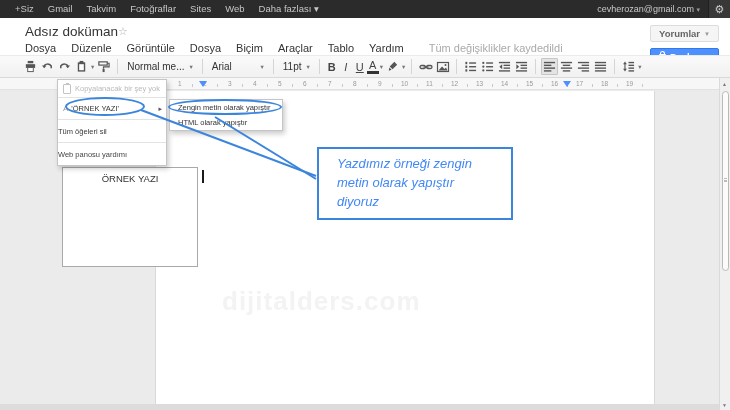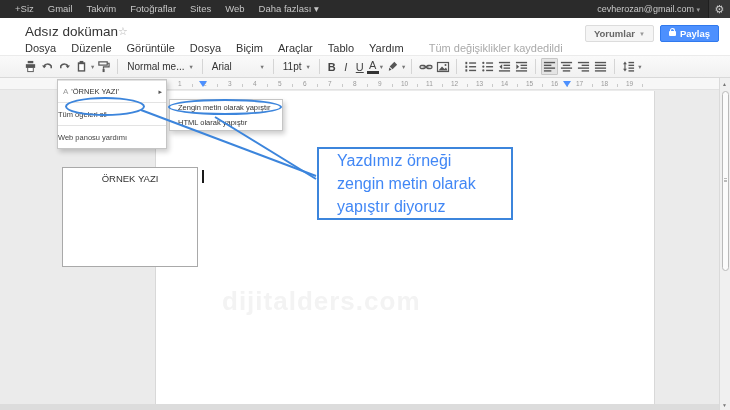--- a/index.html
+++ b/index.html
@@ -18,21 +18,21 @@
   .tb-email .caret { font-size:7px; color:#999; }
   .tb-gear { width:22px; height:18px; background:#383838; border-left:1px solid #1f1f1f; color:#c9c9c9; font-size:11px; text-align:center; line-height:18px; cursor:pointer; }
 
   
   .docheader { position:absolute; left:0; top:18px; width:730px; height:37px; background:#fff; z-index:30; }
   .doc-title { position:absolute; left:25px; top:6px; font-size:13.5px; color:#333; }
   .doc-star { position:absolute; left:118px; top:7px; font-size:11px; color:#b5b5b5; cursor:pointer; }
   .menurow { position:absolute; left:25px; top:24px; display:flex; gap:15px; }
   .menu-item { font-size:11px; color:#333; cursor:pointer; white-space:nowrap; }
   .save-status { font-size:11px; color:#aaa; margin-left:10px; white-space:nowrap; }
-  .header-actions { position:absolute; right:11px; top:7px; display:flex; gap:6px; }
+  .header-actions { position:absolute; right:11px; top:7px; display:flex; gap:6px;flex-direction:column; }
   .btn { height:17px; font-size:9.5px; font-weight:bold; border-radius:2px; display:flex; align-items:center; padding:0 8px; cursor:pointer; white-space:nowrap; }
   .btn-comments { background:#f5f5f5; border:1px solid #dcdcdc; color:#666; }
   .btn-comments .caret { font-size:6px; color:#999; margin-left:4px; }
   .btn-share { background:#4d90fe; border:1px solid #3079ed; color:#fff; }
   .lock { width:7px; height:5px; background:#fff; border-radius:1px; position:relative; margin-right:4px; display:inline-block; }
   .lock::before { content:""; position:absolute; top:-3px; left:1px; width:3px; height:3px; border:1.2px solid #fff; border-bottom:none; border-radius:2.5px 2.5px 0 0; }
 
   
   .toolbar { position:absolute; left:0; top:55px; width:730px; height:23px; background:linear-gradient(#fafafa,#f1f1f1); border-top:1px solid #ebebeb; border-bottom:1px solid #d9d9d9; display:flex; align-items:center; padding-left:22px; z-index:30; }
   .ticon { width:17px; height:17px; display:flex; align-items:center; justify-content:center; cursor:pointer; flex:0 0 auto; }
@@ -77,21 +77,21 @@
   .cm-plain { height:22px; color:#3a3a3a; font-weight:normal; }
   .cm-plain2 { height:22px; color:#444; }
   .clip-icon { width:8px; height:10px; border:1px solid #c4c4c4; border-radius:1px; position:relative; margin-right:4px; flex:0 0 auto; }
   .clip-icon::before { content:""; position:absolute; left:1.5px; top:-2px; width:3px; height:2px; background:#c4c4c4; }
 
   .clip-submenu { position:absolute; left:169px; top:99px; width:114px; background:#fff; border:1px solid #c5c5c5; box-shadow:2px 3px 5px rgba(0,0,0,.2); z-index:10; }
   .sm-item { height:15px; display:flex; align-items:center; padding-left:8px; font-size:7.5px; color:#333; cursor:pointer; white-space:nowrap; }
 
   
   .callout { position:absolute; left:317px; top:147px; width:196px; height:73px; background:#fff; border:2px solid #3c85dc; z-index:8; display:flex; align-items:center; padding:0 14px 0 18px; }
-  .callout-text { font-size:16px; color:#4187f5; line-height:1.45; }
+  .callout-text { font-size:13px; color:#4187f5; line-height:1.45;font-style:italic; }
   .annot-ellipse { position:absolute; border:2px solid #3c85dc; border-radius:50%; z-index:12; pointer-events:none; }
   .el-toolbar { left:62px; top:57px; width:27px; height:20px; }
   .el-menu { left:65px; top:97px; width:80px; height:19px; }
   .el-submenu { left:168px; top:99px; width:114px; height:16px; }
   .annot-lines { position:absolute; left:0; top:0; width:730px; height:410px; z-index:11; pointer-events:none; }
 </style>
 </head>
 <body>
 
 <div class="screen">
@@ -373,20 +373,24 @@
       <span class="sb-arrow" style="top:3px">▲</span>
       <div class="vthumb"></div>
       <span class="sb-arrow" style="bottom:2px">▼</span>
     </div>
   </div>
 
   <div class="textbox">ÖRNEK YAZI</div>
   <div class="doc-caret"></div>
 
   <div class="clip-menu">
+    <div class="cm-item disabled">
+      <span class="clip-icon"></span>
+      <span>Kopyalanacak bir şey yok</span>
+    </div>
     <div class="cm-sep"></div>
     <div class="cm-item cm-copied">
       <span class="prefix">A</span>
       <span>'ÖRNEK YAZI'</span>
       <span class="sub-arrow">▸</span>
     </div>
     <div class="cm-sep"></div>
     <div class="cm-item cm-plain">Tüm öğeleri sil</div>
     <div class="cm-sep"></div>
     <div class="cm-item cm-plain2">Web panosu yardımı</div>

